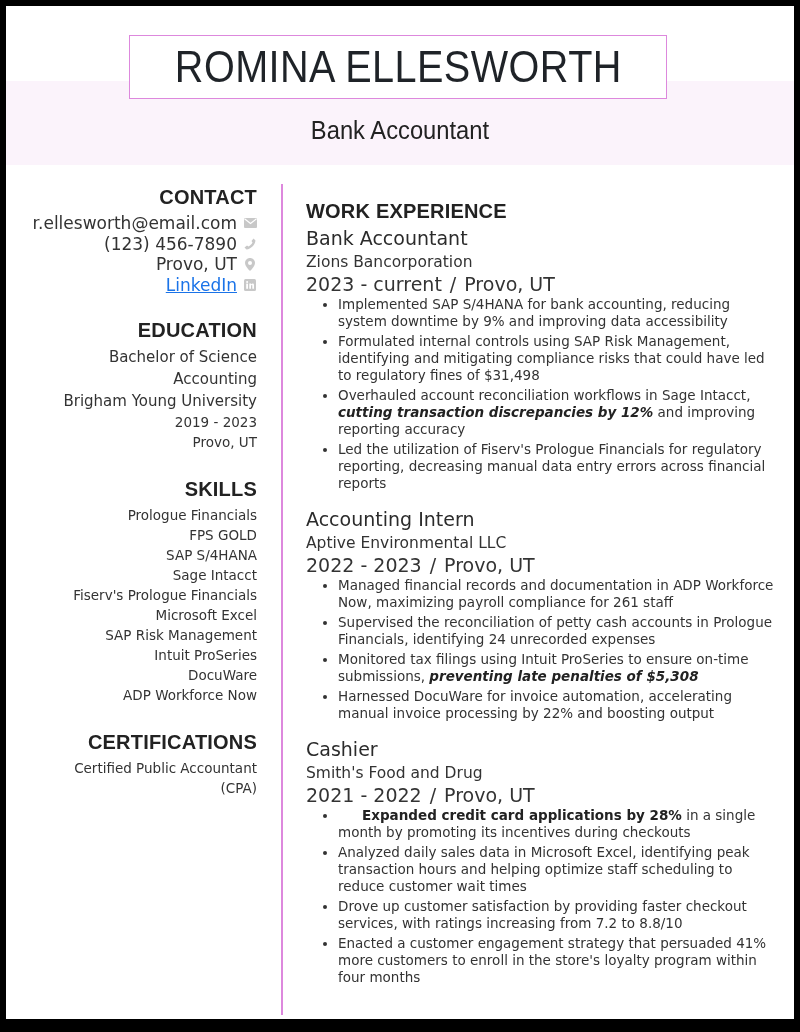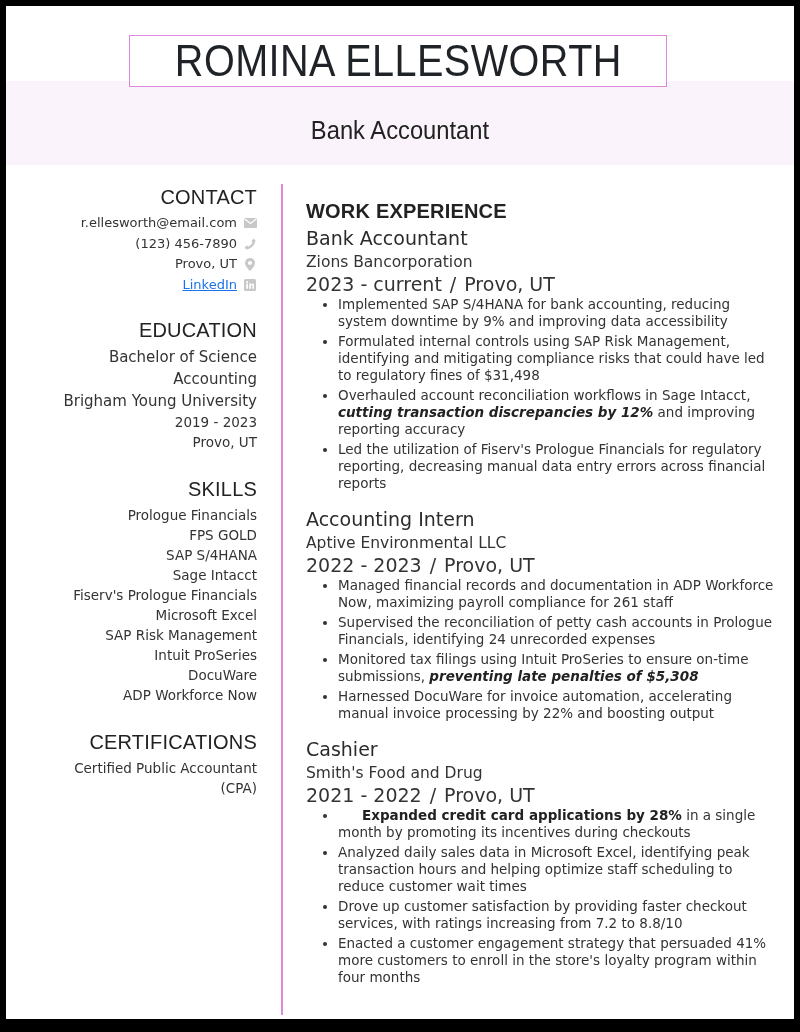--- a/index.html
+++ b/index.html
@@ -1,27 +1,27 @@
 <!DOCTYPE html>
 <html><head>
 <meta charset="utf-8">
 <style>
   html, body { margin: 0; padding: 0; background: #000; }
   body { width: 800px; height: 1032px; position: relative; overflow: hidden; font-family: "DejaVu Sans", sans-serif; color: #2b2b2b; }
   .page { position: absolute; left: 6px; top: 6px; width: 788px; height: 1013px; background: #fff; overflow: hidden; }
   .band { position: absolute; left: 0; top: 75px; width: 788px; height: 84px; background: #fbf3fb; }
-  .name-box { position: absolute; left: 123px; top: 29px; width: 538px; height: 52px; border: 1.5px solid #dd88dd; background: #fff; box-sizing: border-box; display: flex; align-items: center; justify-content: center; }
+  .name-box { position: absolute; left: 123px; top: 29px; width: 538px; height: 64px; border: 1.5px solid #dd88dd; background: #fff; box-sizing: border-box; display: flex; align-items: center; justify-content: center; }
   .name { font-family: "Liberation Sans", sans-serif; font-size: 44px; font-weight: 400; letter-spacing: 0.5px; color: #1f2328; transform: scaleX(0.9); white-space: nowrap; }
   .title { position: absolute; left: 0; width: 788px; top: 110px; text-align: center; font-family: "Liberation Sans", sans-serif; font-size: 25px; color: #222; transform: scaleX(0.95); }
 
   .divider { position: absolute; left: 275px; top: 178px; width: 2px; height: 831px; background: #dd88dd; }
 
   .left { position: absolute; left: 0; top: 180px; width: 251px; text-align: right; }
-  .lh { font-family: "Liberation Sans", sans-serif; font-weight: 400; font-size: 20px; color: #222; margin: 0 0 4px 0; letter-spacing: 0.2px; }
-  .contact-row { font-size: 13px; line-height: 20.5px; color: #333; display: flex; justify-content: flex-end; align-items: center; }
+  .lh { font-family: "Liberation Sans", sans-serif; font-weight: 700; font-size: 20px; color: #222; margin: 0 0 4px 0; letter-spacing: 0.2px; }
+  .contact-row { font-size: 17px; line-height: 20.5px; color: #333; display: flex; justify-content: flex-end; align-items: center; }
   .contact-row .icon { width: 14px; height: 14px; margin-left: 6px; display: inline-flex; align-items: center; justify-content: center; color: #c8c8c8; }
   .link { color: #1a73e8; text-decoration: underline; }
   .edu { font-size: 15px; line-height: 22px; color: #333; }
   .edu-small { font-size: 13.5px; line-height: 20px; color: #333; }
   .sec { margin-bottom: 26px; }
   .skill { font-size: 13.5px; line-height: 20px; color: #333; }
 
   .right { position: absolute; left: 300px; top: 194px; width: 470px; }
   .rh { font-family: "Liberation Sans", sans-serif; font-weight: 700; font-size: 20px; color: #222; margin: 0; letter-spacing: 0.2px; }
   .job { margin-bottom: 14px; }

